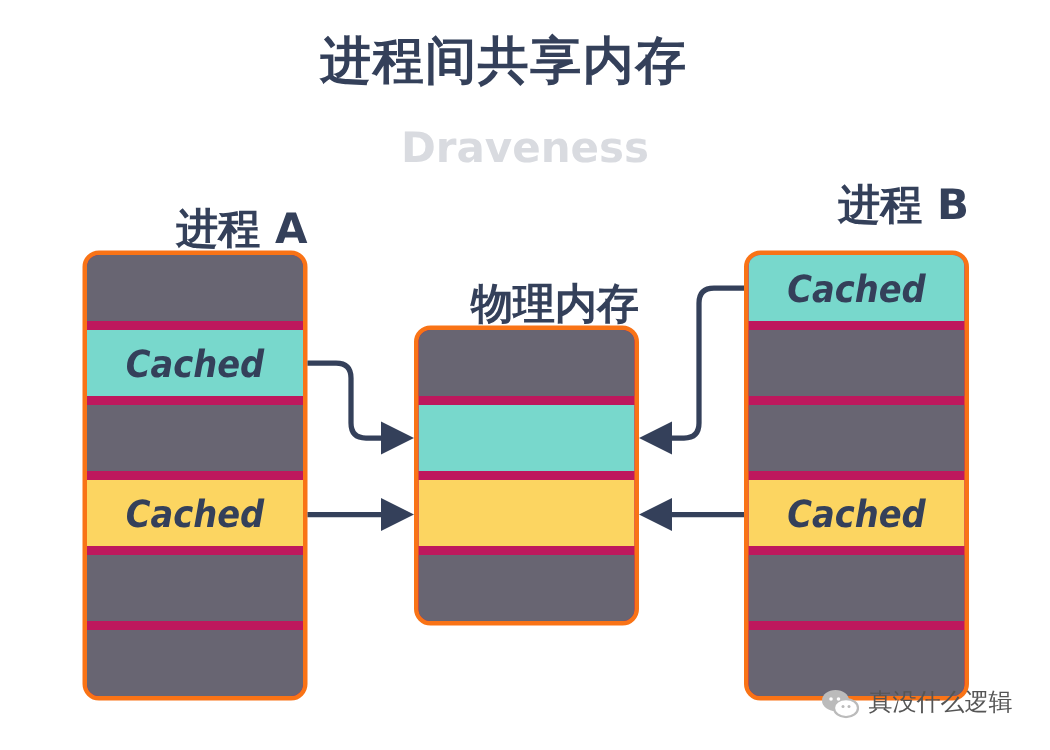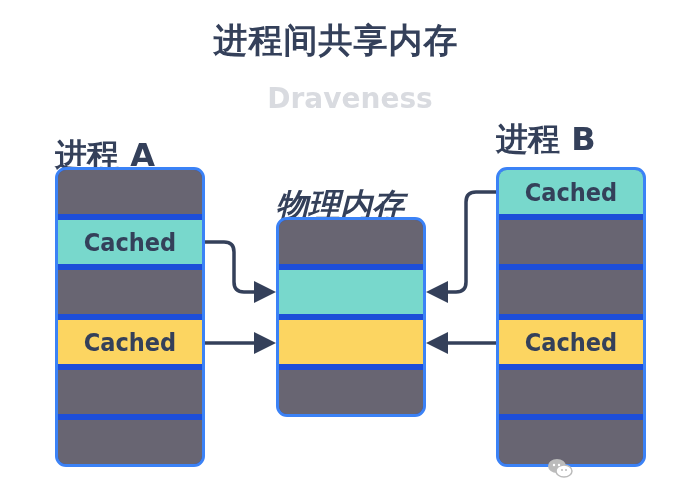--- a/index.html
+++ b/index.html
@@ -1,36 +1,36 @@
 <!DOCTYPE html>
 <html><head>
 <meta charset="utf-8">
 <style>
   html,body{margin:0;padding:0;background:#ffffff;}
   body{width:700px;height:500px;position:relative;overflow:hidden;font-family:"DejaVu Sans","Liberation Sans",sans-serif;}
   .title{position:absolute;left:0;width:672px;top:18px;text-align:center;font-size:34px;font-weight:bold;color:#34405a;letter-spacing:1px;}
   .subtitle{position:absolute;left:0;width:700px;top:82px;text-align:center;font-size:28px;font-weight:bold;color:#d9dbe0;}
-  .col-label{position:absolute;font-size:32px;font-weight:bold;color:#34405a;text-align:left;}
-  .col{position:absolute;border:3px solid #3b82f6;border-radius:11px;overflow:hidden;background:#1d4ed8;box-sizing:border-box;}
+  .col-label{position:absolute;font-size:28px;font-weight:bold;color:#34405a;text-align:right;}
+  .col{position:absolute;border:3px solid #f97316;border-radius:11px;overflow:hidden;background:#be185d;box-sizing:border-box;font-style:italic;}
   .cell{position:absolute;left:0;right:0;display:flex;align-items:center;justify-content:center;font-family:"DejaVu Sans Condensed","DejaVu Sans","Liberation Sans",sans-serif;font-weight:bold;font-size:25px;color:#34405a;}
   .gray{background:#686572;}
   .teal{background:#78d8cc;}
   .yellow{background:#fcd561;}
   svg.arrows{position:absolute;left:0;top:0;}
   .watermark{position:absolute;left:547px;top:458px;display:flex;align-items:center;gap:6px;font-size:16px;color:#555;}
   .wm-icon{width:26px;height:20px;position:relative;}
 </style>
 </head>
 <body>
 
 <div class="title">进程间共享内存</div>
 <div class="subtitle">Draveness</div>
 
 <div class="col-label" style="left:55px;width:150px;top:134px;">进程 A</div>
-<div class="col-label" style="left:276px;width:150px;top:184px;font-style:italic;">物理内存</div>
+<div class="col-label" style="left:276px;width:150px;top:184px;">物理内存</div>
 <div class="col-label" style="left:496px;width:150px;top:118px;">进程 B</div>
 
 <div class="col" style="left:55px;top:167px;width:150px;height:300px;">
   <div class="cell gray" style="top:0;height:44px;"></div>
   <div class="cell teal" style="top:50px;height:44px;">Cached</div>
   <div class="cell gray" style="top:100px;height:44px;"></div>
   <div class="cell yellow" style="top:150px;height:44px;">Cached</div>
   <div class="cell gray" style="top:200px;height:44px;"></div>
   <div class="cell gray" style="top:250px;height:44px;"></div>
 </div>
@@ -70,13 +70,14 @@
   <span class="wm-icon">
     <svg width="26" height="20" viewBox="0 0 26 20">
       <ellipse cx="10" cy="8" rx="9" ry="7" fill="#bbbbbb"></ellipse>
       <ellipse cx="17" cy="13" rx="8" ry="6" fill="#ffffff" stroke="#bbbbbb" stroke-width="1.5"></ellipse>
       <circle cx="7" cy="7" r="1.2" fill="#fff"></circle>
         <circle cx="12" cy="7" r="1.2" fill="#fff"></circle>
       <circle cx="15" cy="12" r="1" fill="#bbb"></circle>
         <circle cx="19" cy="12" r="1" fill="#bbb"></circle>
     </svg>
   </span>
+  <span>真没什么逻辑</span>
 </div>
 
 </body></html>

